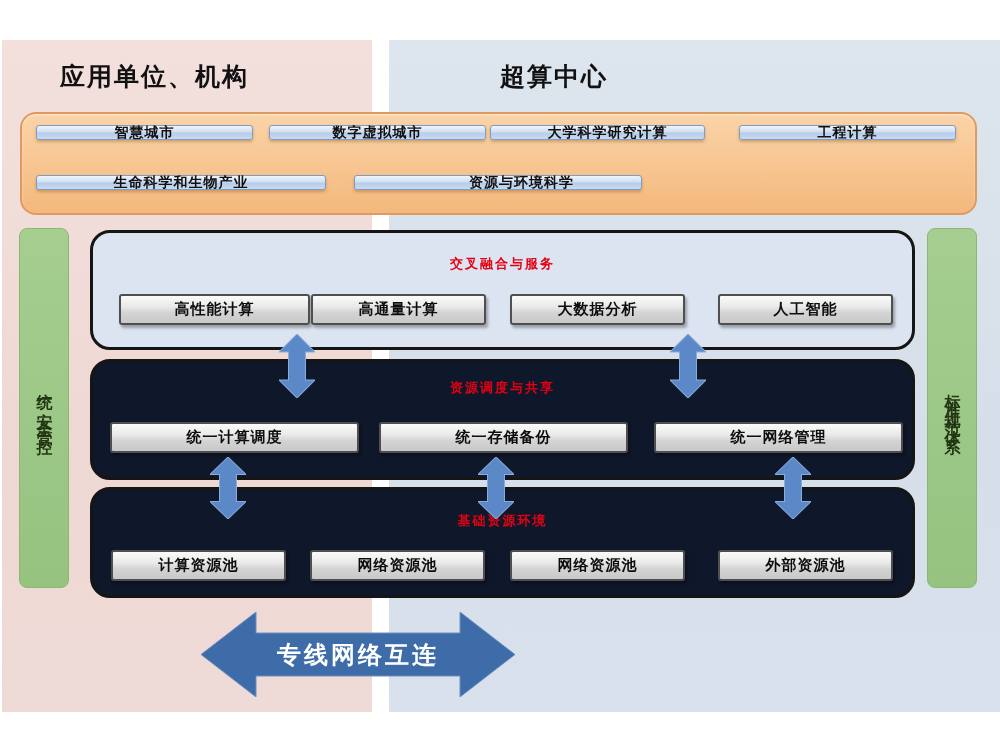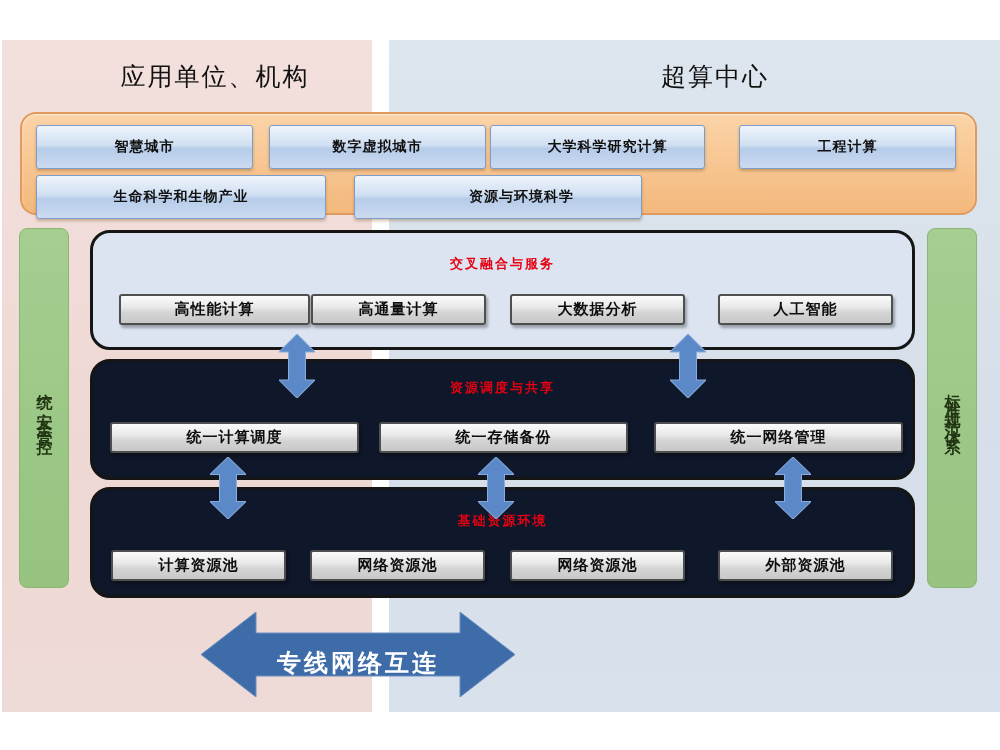--- a/index.html
+++ b/index.html
@@ -6,31 +6,31 @@
   body{font-family:"Liberation Sans","DejaVu Sans",sans-serif;}
   .canvas{position:relative;width:1000px;height:750px;background:#ffffff;overflow:hidden;}
 
   
   .bg-panel{position:absolute;top:40px;height:672px;}
   .bg-pink{left:2px;width:370px;background:linear-gradient(180deg,#f3e0dd 0%,#eed8d4 60%,#eedad6 100%);}
   .bg-blue{left:389px;width:611px;background:linear-gradient(180deg,#dde5ee 0%,#d6dfe9 60%,#d9e2ec 100%);}
 
   
   .top-title{position:absolute;top:58px;height:36px;line-height:36px;
-    font-size:25px;font-weight:normal;color:#111;text-align:center;letter-spacing:2px;}
+    font-size:25px;font-weight:bold;color:#111;letter-spacing:2px;}
   .title-left{left:60px;width:310px;}
   .title-right{left:500px;width:430px;}
 
   
   .app-container{position:absolute;left:20px;top:112px;width:957px;height:103px;
     background:linear-gradient(180deg,#fbd4a8 0%,#f8c794 45%,#f3b87c 100%);
     border:2px solid #e09a5d;border-radius:16px;box-sizing:border-box;
     box-shadow:inset 0 1px 2px rgba(255,255,255,.6);}
 
-  .app-box{position:absolute;height:44px;box-sizing:border-box;
+  .app-box{position:absolute;height:15px;box-sizing:border-box;
     background:linear-gradient(180deg,#eff4fb 0%,#cfdff2 46%,#b6cce9 54%,#cbdaf0 100%);
     border:1px solid #7d9cc7;border-radius:3px;
     box-shadow:0 2px 3px rgba(120,80,30,.35);
     font-size:14px;font-weight:bold;color:#111;
     display:flex;align-items:center;justify-content:center;letter-spacing:1px;}
 
   
   .side-bar{position:absolute;top:228px;width:50px;height:360px;box-sizing:border-box;
     background:linear-gradient(180deg,#a5ce90 0%,#9cc887 55%,#96c380 100%);
     border:1px solid #8ab873;border-radius:8px;
@@ -59,21 +59,21 @@
     font-size:15px;font-weight:bold;color:#0d0d0d;
     display:flex;align-items:center;justify-content:center;letter-spacing:1px;}
 
   
   .v-arrow{position:absolute;width:36px;}
   .v-arrow svg{display:block;width:100%;height:100%;}
 
   
   .big-arrow{position:absolute;left:201px;top:612px;width:314px;height:85px;}
   .big-arrow svg{position:absolute;left:0;top:0;width:100%;height:100%;}
-  .big-arrow-label{position:absolute;left:0;top:8px;width:100%;height:100%;
+  .big-arrow-label{position:absolute;left:0;top:0;width:100%;height:100%;
     display:flex;align-items:center;justify-content:center;
     font-size:24px;font-weight:bold;color:#ffffff;letter-spacing:3px;}
 </style>
 </head>
 <body>
 
 <div class="canvas">
 
   <div class="bg-panel bg-pink"></div>
   <div class="bg-panel bg-blue"></div>

